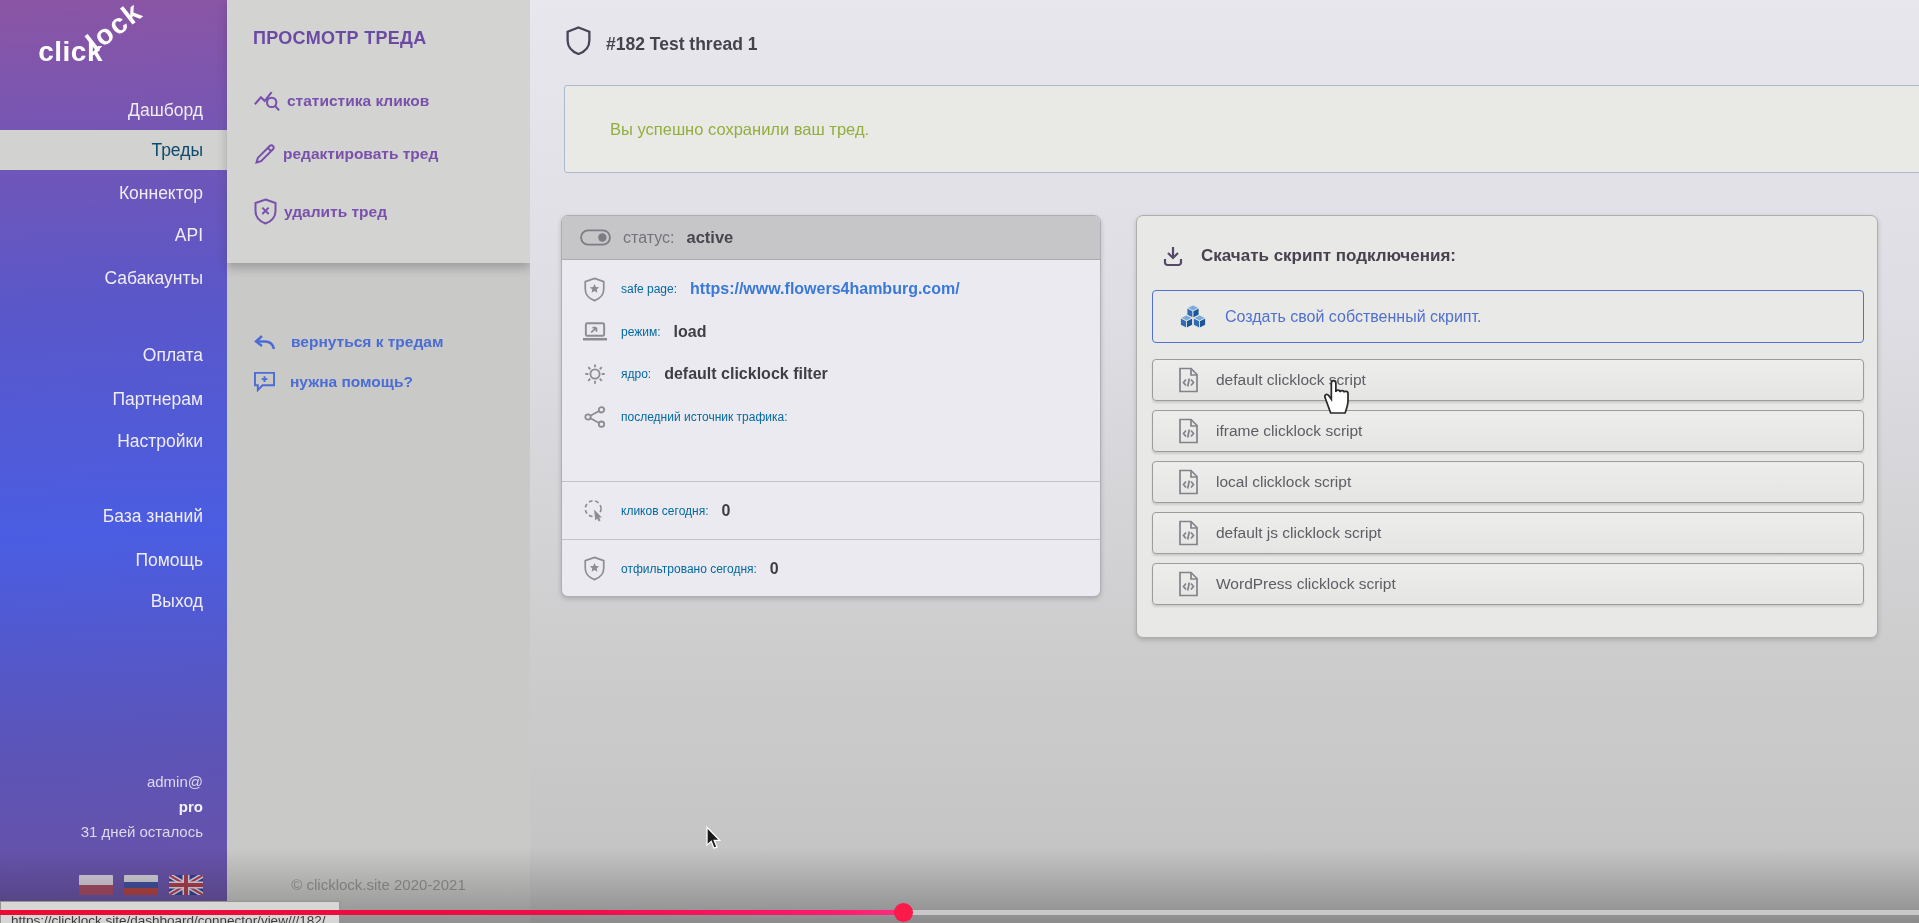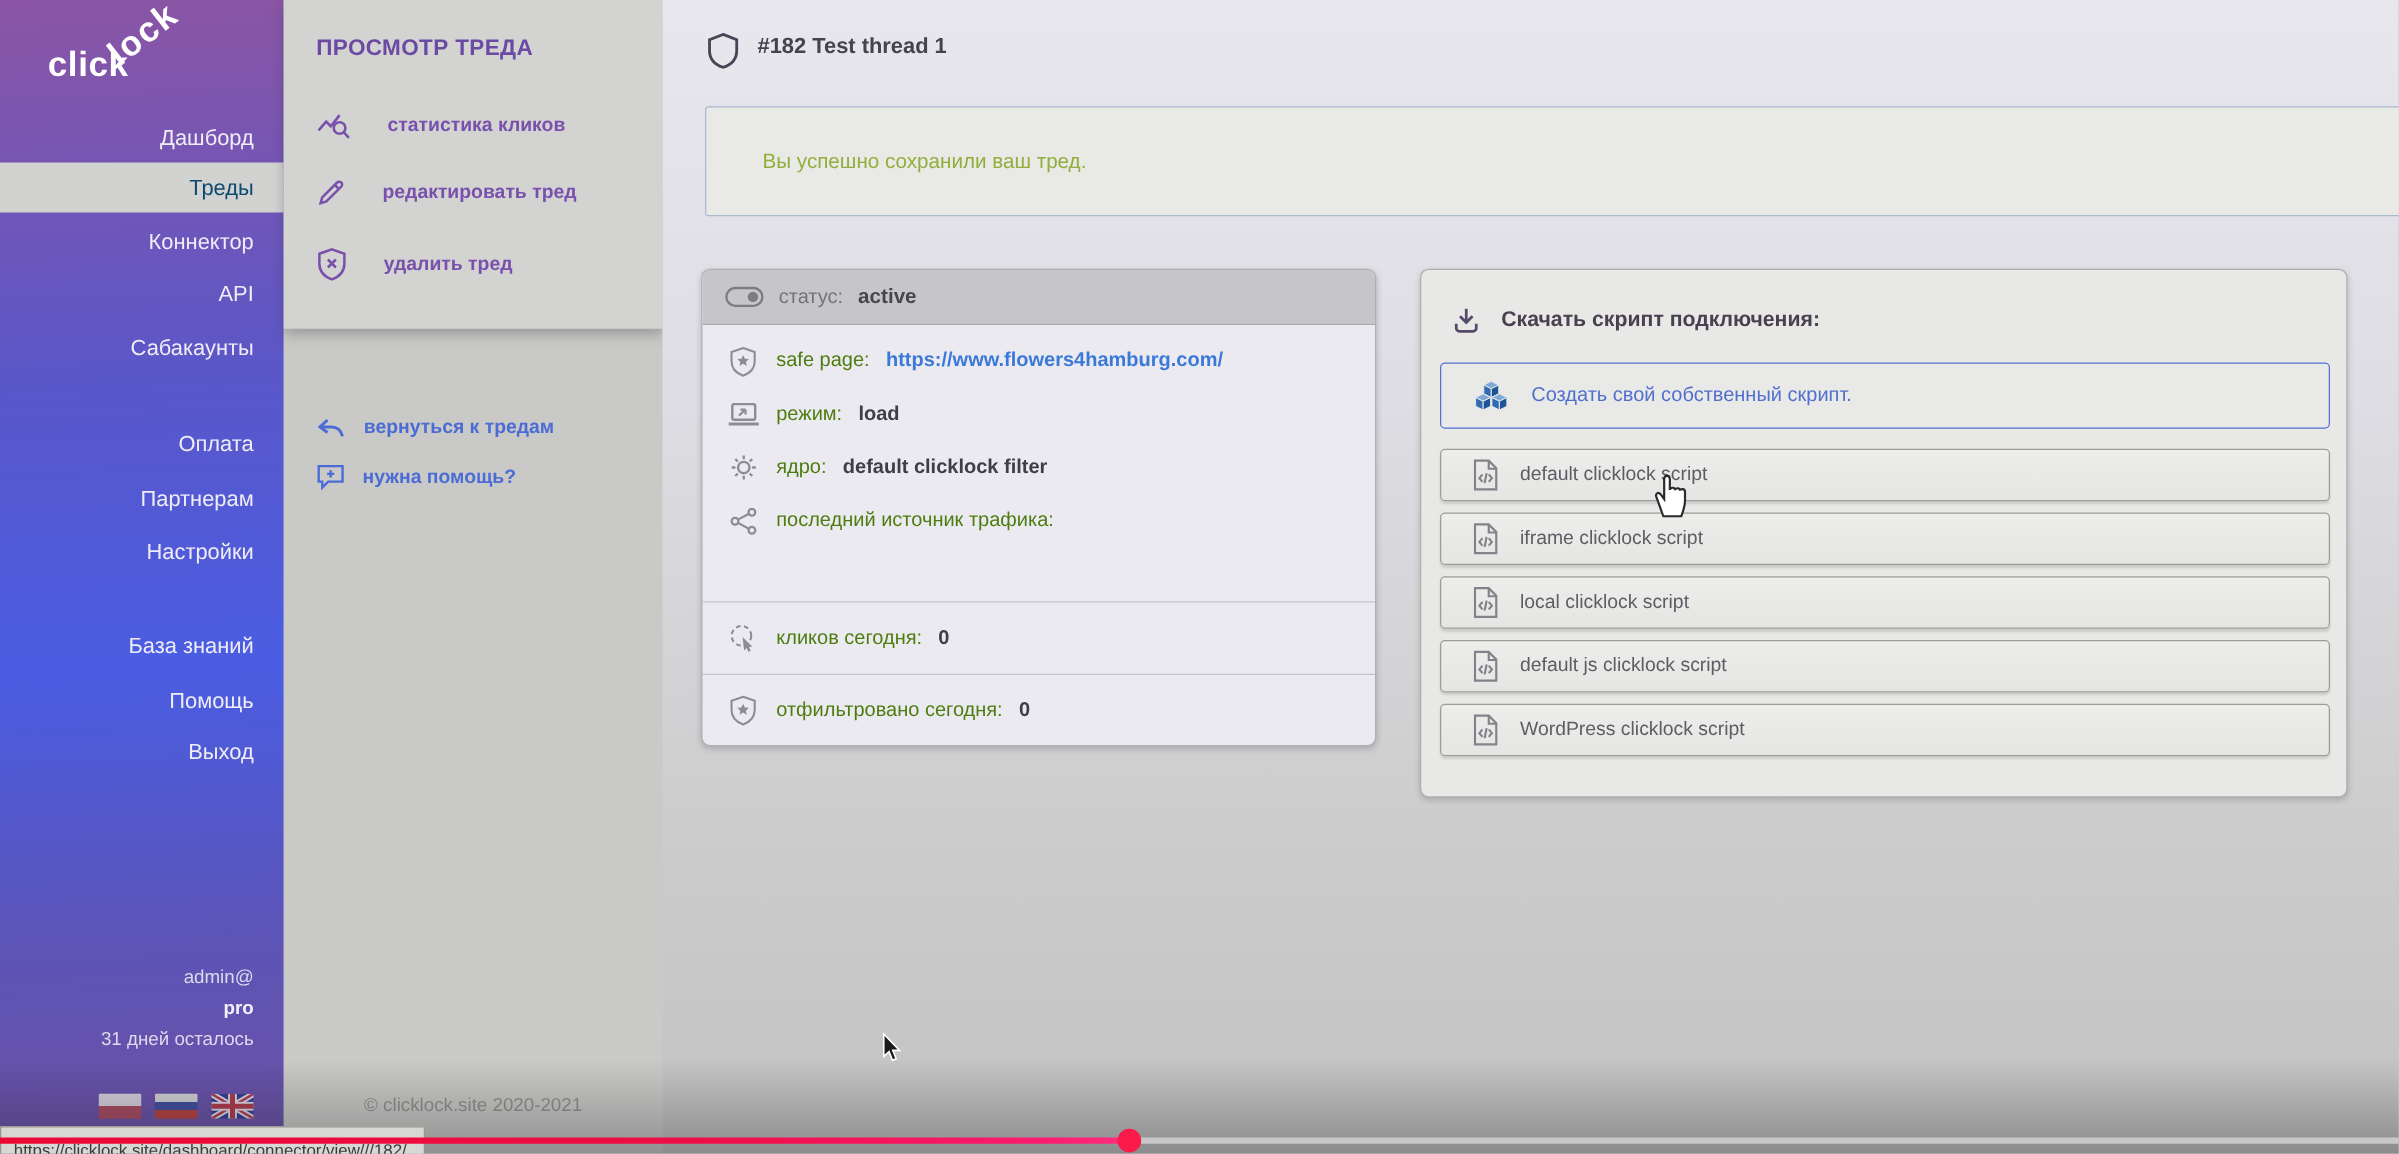--- a/index.html
+++ b/index.html
@@ -19,45 +19,45 @@
   .account .plan{font-weight:bold;color:#f4f1fa}
   .flags{position:absolute;right:24px;top:875px;display:flex;gap:11px}
   .flag{width:34px;height:20px;opacity:.92;border-radius:1px;overflow:hidden}
   .flag-pl{background:linear-gradient(180deg,#ded9e0 50%,#ad4a5c 50%)}
   .flag-ru{background:linear-gradient(180deg,#dcdcdc 33%,#3c509e 33%,#3c509e 66%,#bc4038 66%)}
 
   
   .submenu{position:absolute;left:227px;top:0;width:303px;height:923px;background:#c9c9c7}
   .submenu-top{position:absolute;left:0;top:0;width:100%;height:263px;background:#d3d3d1;box-shadow:0 5px 9px rgba(55,55,65,.30)}
   .submenu-title{position:absolute;left:26px;top:28px;font-size:18px;font-weight:bold;color:#6b4aa4;letter-spacing:.3px}
-  .tmenu-item{position:absolute;left:26px;display:flex;align-items:center;gap:29px;color:#7951ac;
+  .tmenu-item{position:absolute;left:26px;display:flex;align-items:center;gap:6px;color:#7951ac;
     font-weight:bold;font-size:15.5px;cursor:pointer;white-space:nowrap}
   .tmenu-link{position:absolute;left:26px;display:flex;align-items:center;gap:14px;color:#4b6cd4;
     font-weight:bold;font-size:15.5px;cursor:pointer;white-space:nowrap}
   .copyright{position:absolute;left:0;top:876px;width:100%;text-align:center;color:#91918f;font-size:15px}
 
   
   .main{position:absolute;left:530px;top:0;width:1389px;height:923px;
     background:linear-gradient(180deg,#e8e7ed 0%,#dedde3 35%,#cbcbcb 75%,#c2c2c2 100%)}
-  .page-header{position:absolute;left:36px;top:26px;display:flex;align-items:flex-start;gap:15px}
+  .page-header{position:absolute;left:36px;top:26px;display:flex;align-items:flex-end;gap:15px}
   .page-title{font-size:17.5px;font-weight:bold;color:#45434e}
   .alert{position:absolute;left:34px;top:85px;width:1536px;height:88px;background:#e9e9e6;
     border:1px solid #aab8d0;border-radius:3px;display:flex;align-items:center;padding-left:45px;box-sizing:border-box}
   .alert-text{color:#92ae3d;font-size:16.5px}
 
   
   .status-card{position:absolute;left:31px;top:215px;width:540px;height:382px;background:#ebeaf0;
     border:1px solid #aeaeb4;border-radius:7px;box-shadow:0 2px 5px rgba(0,0,0,.18);overflow:hidden;box-sizing:border-box}
   .status-header{height:43px;background:#c6c6c8;border-bottom:1px solid #ababb1;display:flex;align-items:center;gap:12px;padding-left:18px;color:#7c7c84}
   .status-label{color:#73737b;font-size:16px}
   .status-value{color:#46464e;font-size:16.5px;font-weight:bold}
   .srows{position:absolute;left:0;top:52px;width:100%}
   .srow{height:42.5px;display:flex;align-items:center;gap:13px;padding-left:19px}
   .sicon{width:27px;display:flex;justify-content:center;color:#8c8c94;flex:none}
-  .slabel{color:#4d7c0f;font-size:16px;white-space:nowrap}
+  .slabel{color:#0369a1;font-size:12px;white-space:nowrap}
   .svalue{color:#3e3e46;font-size:16px;font-weight:bold;white-space:nowrap}
   .svalue.link{color:#3a79d8;cursor:pointer}
   .stats-sec{position:absolute;left:0;top:265px;width:100%}
   .stat-row{height:57px;border-top:1px solid #c3c3c9;display:flex;align-items:center;gap:13px;padding-left:19px}
 
   
   .download-card{position:absolute;left:606px;top:215px;width:742px;height:423px;background:#e8e8e6;
     border:1px solid #aeaeac;border-radius:7px;box-shadow:0 2px 5px rgba(0,0,0,.18);box-sizing:border-box}
   .dl-header{position:absolute;left:24px;top:28px;display:flex;align-items:center;gap:16px;color:#564a6a}
   .dl-title{font-size:17px;font-weight:bold;color:#49414f}

